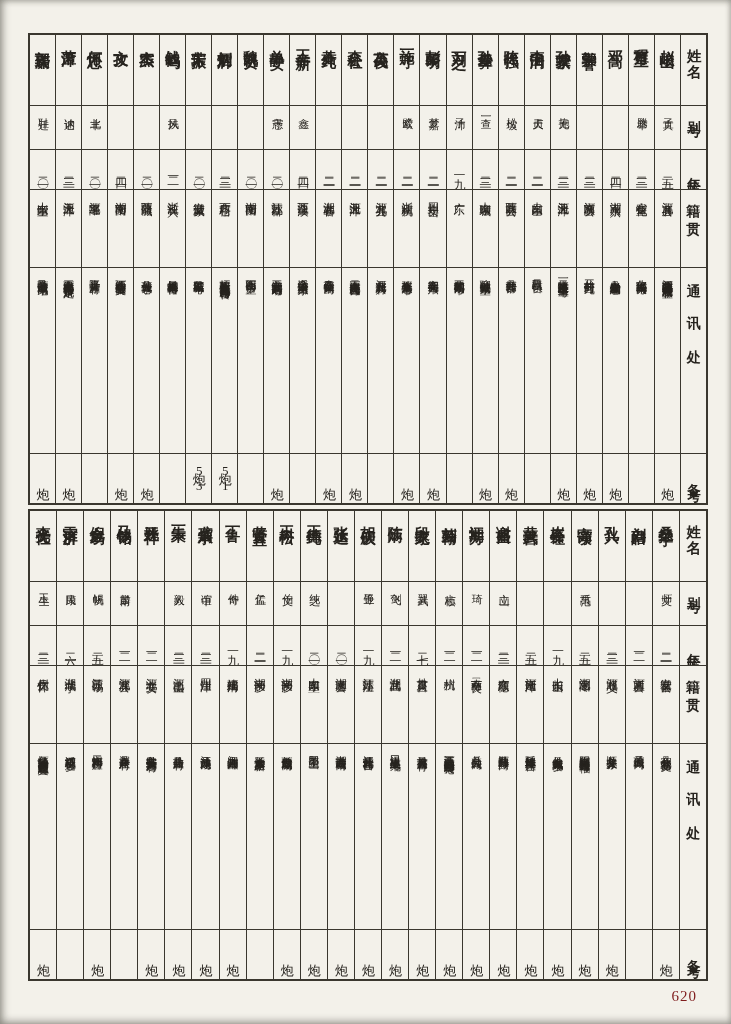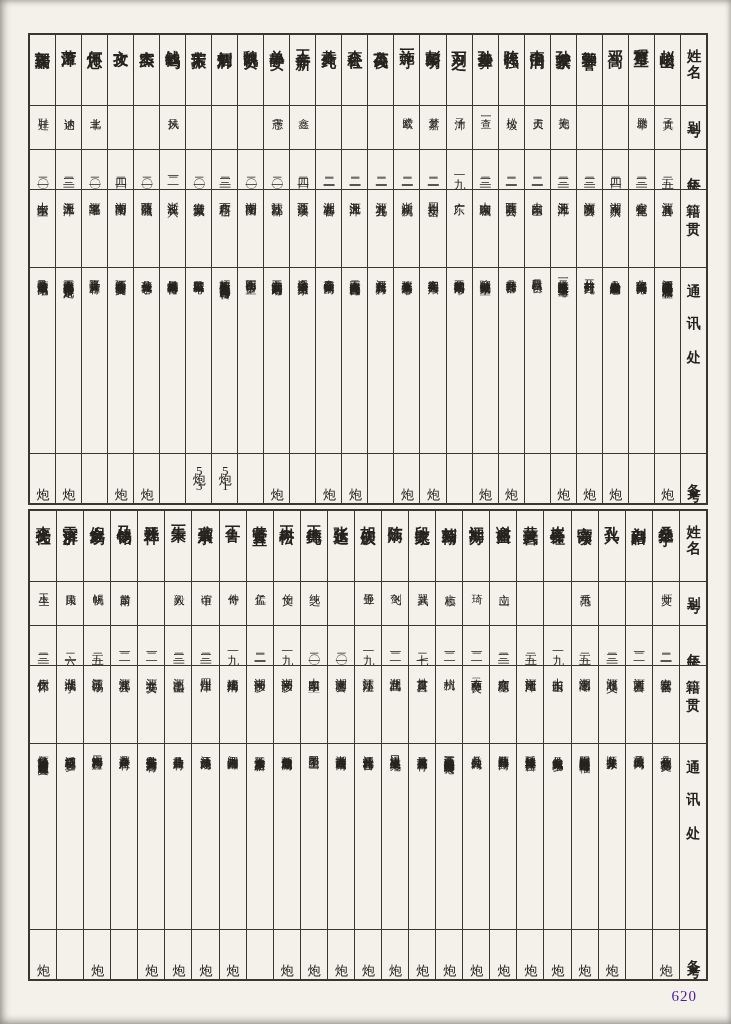--- a/index.html
+++ b/index.html
@@ -70,21 +70,21 @@
   
   .hdr .vtext{font-weight:bold;max-height:none;}
   .hdr.name .vtext   {font-size:14.5px;letter-spacing:14px;}
   .hdr.alias .vtext  {font-size:13.5px;letter-spacing:5px;}
   .hdr.age .vtext    {font-size:13.5px;letter-spacing:3px;}
   .hdr.origin .vtext {font-size:14px;letter-spacing:18px;}
   .hdr.address .vtext{font-size:14px;letter-spacing:34px;}
   .hdr.remark .vtext {font-size:13.5px;letter-spacing:6px;}
   .page-number{
     position:absolute;right:34px;top:988px;
-    font-size:15px;letter-spacing:1px;color:#4c1d95;
+    font-size:15px;letter-spacing:1px;color:#7f1d1d;
   }
 </style>
 </head>
 <body>
 
 <div class="page">
   <div class="doc-table" id="table-0">
       <div class="col">
     <div class="cell name">
           <span class="vtext">郭庆瑞</span>

